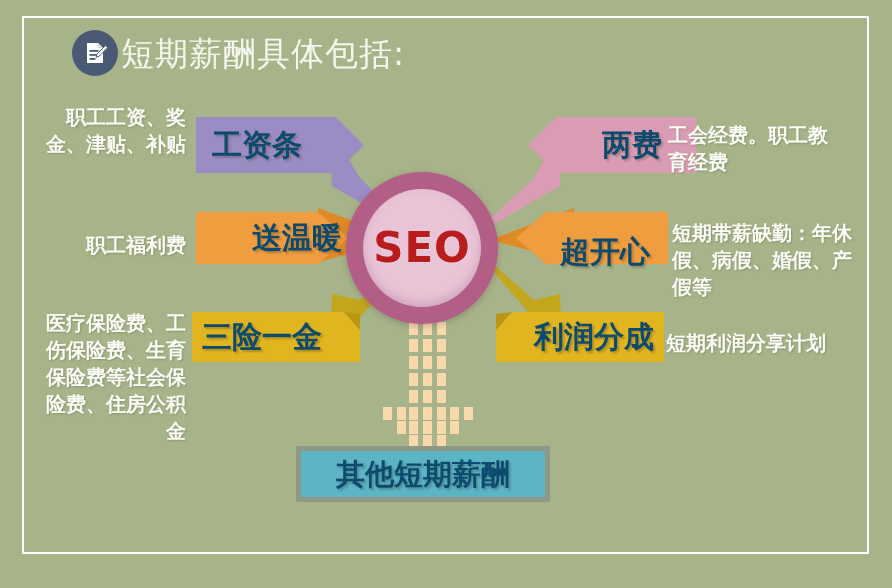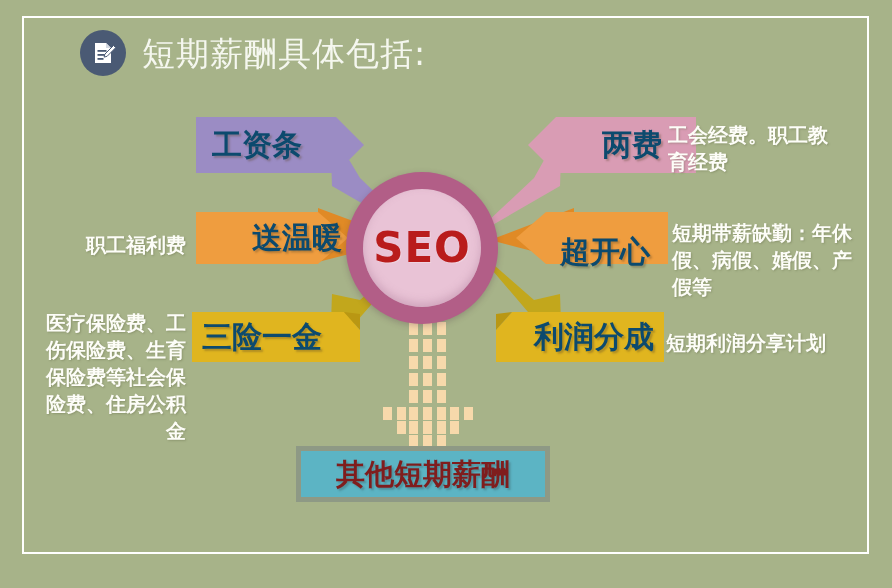--- a/index.html
+++ b/index.html
@@ -27,25 +27,25 @@
     width: 847px;
     height: 538px;
     border: 2px solid #ffffff;
     box-sizing: border-box;
     pointer-events: none;
   }
 
   
   #header {
     position: absolute;
-    left: 80px;
+    left: 72px;
     top: 30px;
     display: flex;
     align-items: center;
-    gap: 16px;
+    gap: 3px;
     justify-content: space-between;
   }
   #header-icon {
     width: 46px;
     height: 46px;
     border-radius: 50%;
     background: #4a5a74;
     display: flex;
     align-items: center;
     justify-content: center;
@@ -137,21 +137,21 @@
     height: 56px;
     background: #5cb4c4;
     border: 5px solid #8e9985;
     box-sizing: border-box;
     display: flex;
     align-items: center;
     justify-content: center;
     z-index: 5;
   }
   #bottom-box .label {
-    color: #7f1d1d;
+    color: #0c4a6e;
     font-weight: bold;
     font-size: 29px;
     line-height: 1;
     white-space: nowrap;
     text-shadow: 2px 2px 2px rgba(60,90,95,0.4);
   }
 
   
   #dotted-arrow {
     position: absolute;
@@ -285,20 +285,21 @@
       <i style="left:67px; top:99px;"></i>
     <i style="left:26px; top:113px;"></i>
       <i style="left:40px; top:113px;"></i>
       <i style="left:54px; top:113px;"></i>
   </div>
 
   <div id="bottom-box">
     <span class="label">其他短期薪酬</span>
   </div>
 
+  <div class="caption right-al" style="left:34px; top:104px; width:152px;">职工工资、奖金、津贴、补贴</div>
 
   <div class="caption right-al" style="left:36px; top:232px; width:150px;">职工福利费</div>
 
   <div class="caption left-al" style="left:668px; top:122px; width:176px;">工会经费。职工教育经费</div>
 
   <div class="caption right-al" style="left:28px; top:310px; width:158px;">医疗保险费、工伤保险费、生育保险费等社会保险费、住房公积金</div>
 
   <div class="caption left-al" style="left:672px; top:220px; width:186px;">短期带薪缺勤：年休假、病假、婚假、产假等</div>
 
   <div class="caption left-al" style="left:666px; top:330px; width:186px;">短期利润分享计划</div>

